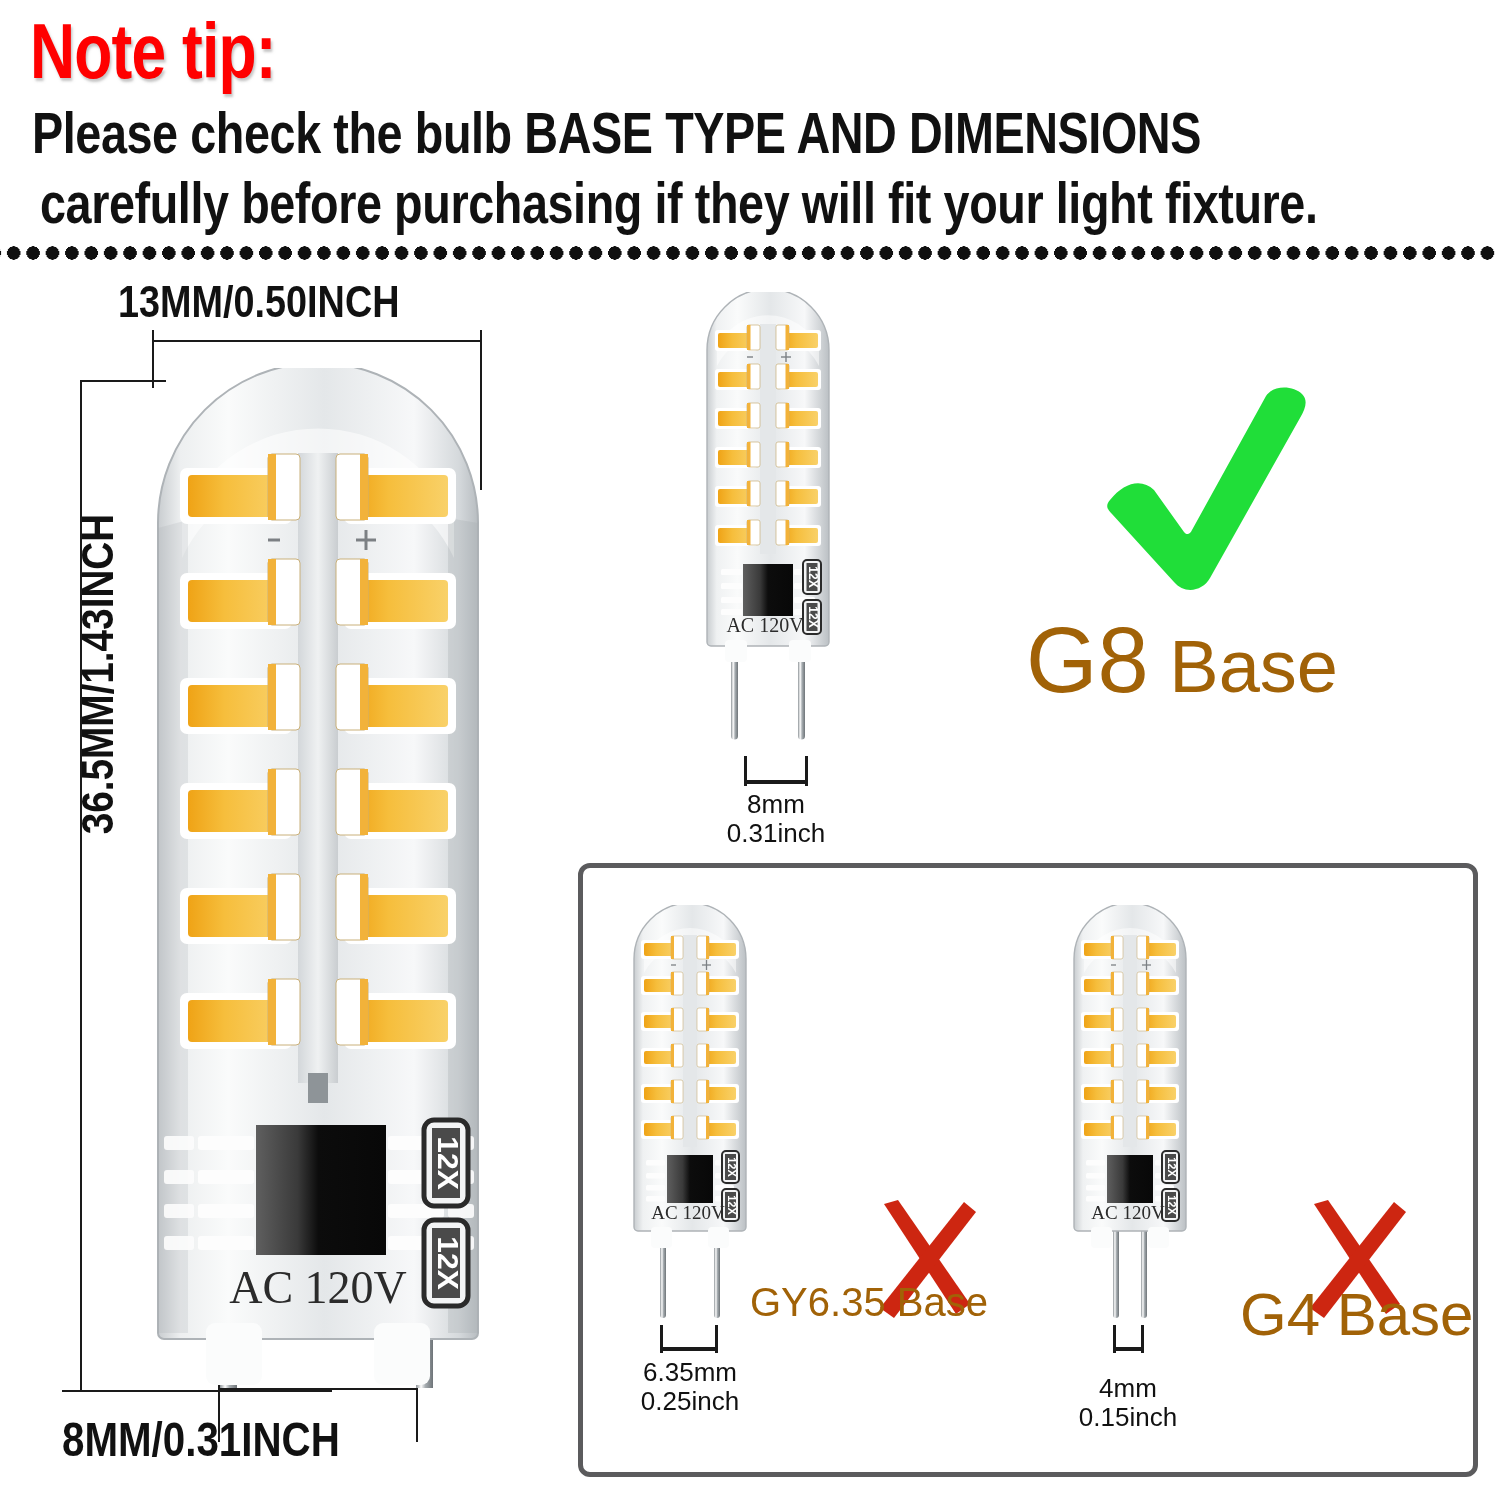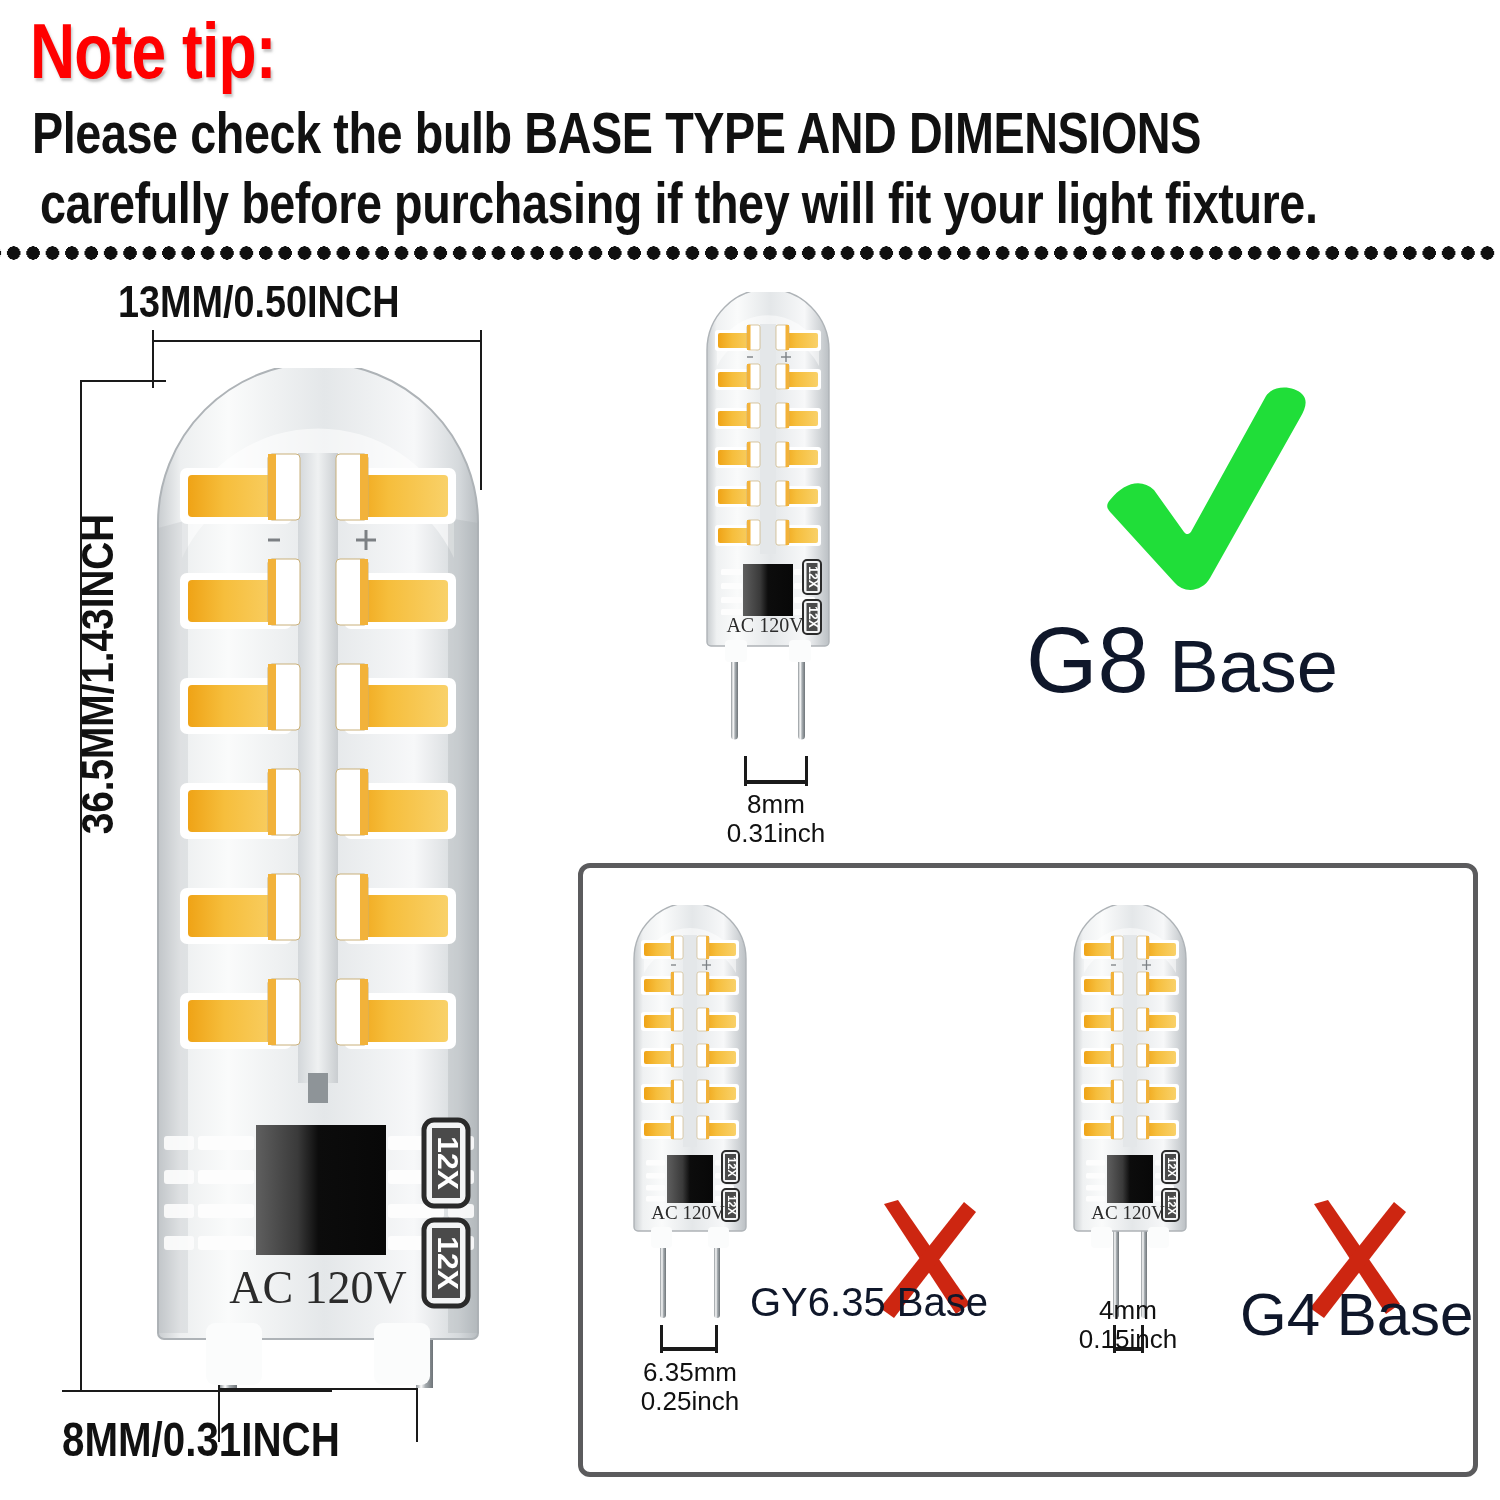--- a/index.html
+++ b/index.html
@@ -62,21 +62,21 @@
     transform:rotate(-90deg) scaleX(.86);
     transform-origin:center center;
   }
 
   .small-dim{
     color:#111; font-weight:normal; font-size:26px;
     text-align:center; white-space:nowrap; line-height:1.12;
   }
 
   .base-label{
-    color:#0f172a; white-space:nowrap; font-weight:normal;
+    color:#a16207; white-space:nowrap; font-weight:normal;
   }
   #g8-base-label{left:1026px; top:608px; font-size:74px;}
   #g8-base-label .big{font-size:92px;}
   #gy635-label{left:750px; top:1280px; font-size:40px;}
   #g4-label{left:1240px; top:1280px; font-size:60px;}
 
   
   #reject-panel{
     left:578px; top:863px; width:900px; height:614px;
     border:5px solid #5b5b5d;
@@ -627,21 +627,21 @@
     </g>
     <text x="58" y="314" fill="#2B2B2B" font-family="Liberation Serif, serif" font-size="19" text-anchor="middle">AC 120V</text>
     <rect x="21" y="322" width="21" height="21" rx="4" fill="#FBFCFC"></rect>
     <rect x="78" y="322" width="21" height="21" rx="4" fill="#FBFCFC"></rect>
   </svg>
 </div>
 
 <div class="abs dimline dim-h" style="left:1113px;top:1347px;width:30px;height:4px;"></div>
 <div class="abs dimline dim-v" style="left:1113px;top:1325px;height:28px;width:3px;"></div>
 <div class="abs dimline dim-v" style="left:1141px;top:1325px;height:28px;width:3px;"></div>
-<div class="abs small-dim" style="left:1028px;top:1296px;width:200px;">
+<div class="abs small-dim" style="left:1028px;top:1374px;width:200px;">
   <div>4mm</div>
   <div>0.15inch</div>
 </div>
 
 <div class="abs mark" style="left:1302px;top:1200px;width:106px;height:120px;">
   <svg viewBox="0 0 106 120" width="106" height="120" xmlns="http://www.w3.org/2000/svg">
     <path d="M12 4 L26 0 L98 104 L84 114 Z" fill="#CD2611"></path>
     <path d="M92 2 L104 12 L22 118 L8 108 Z" fill="#CD2611"></path>
   </svg>
 </div>

